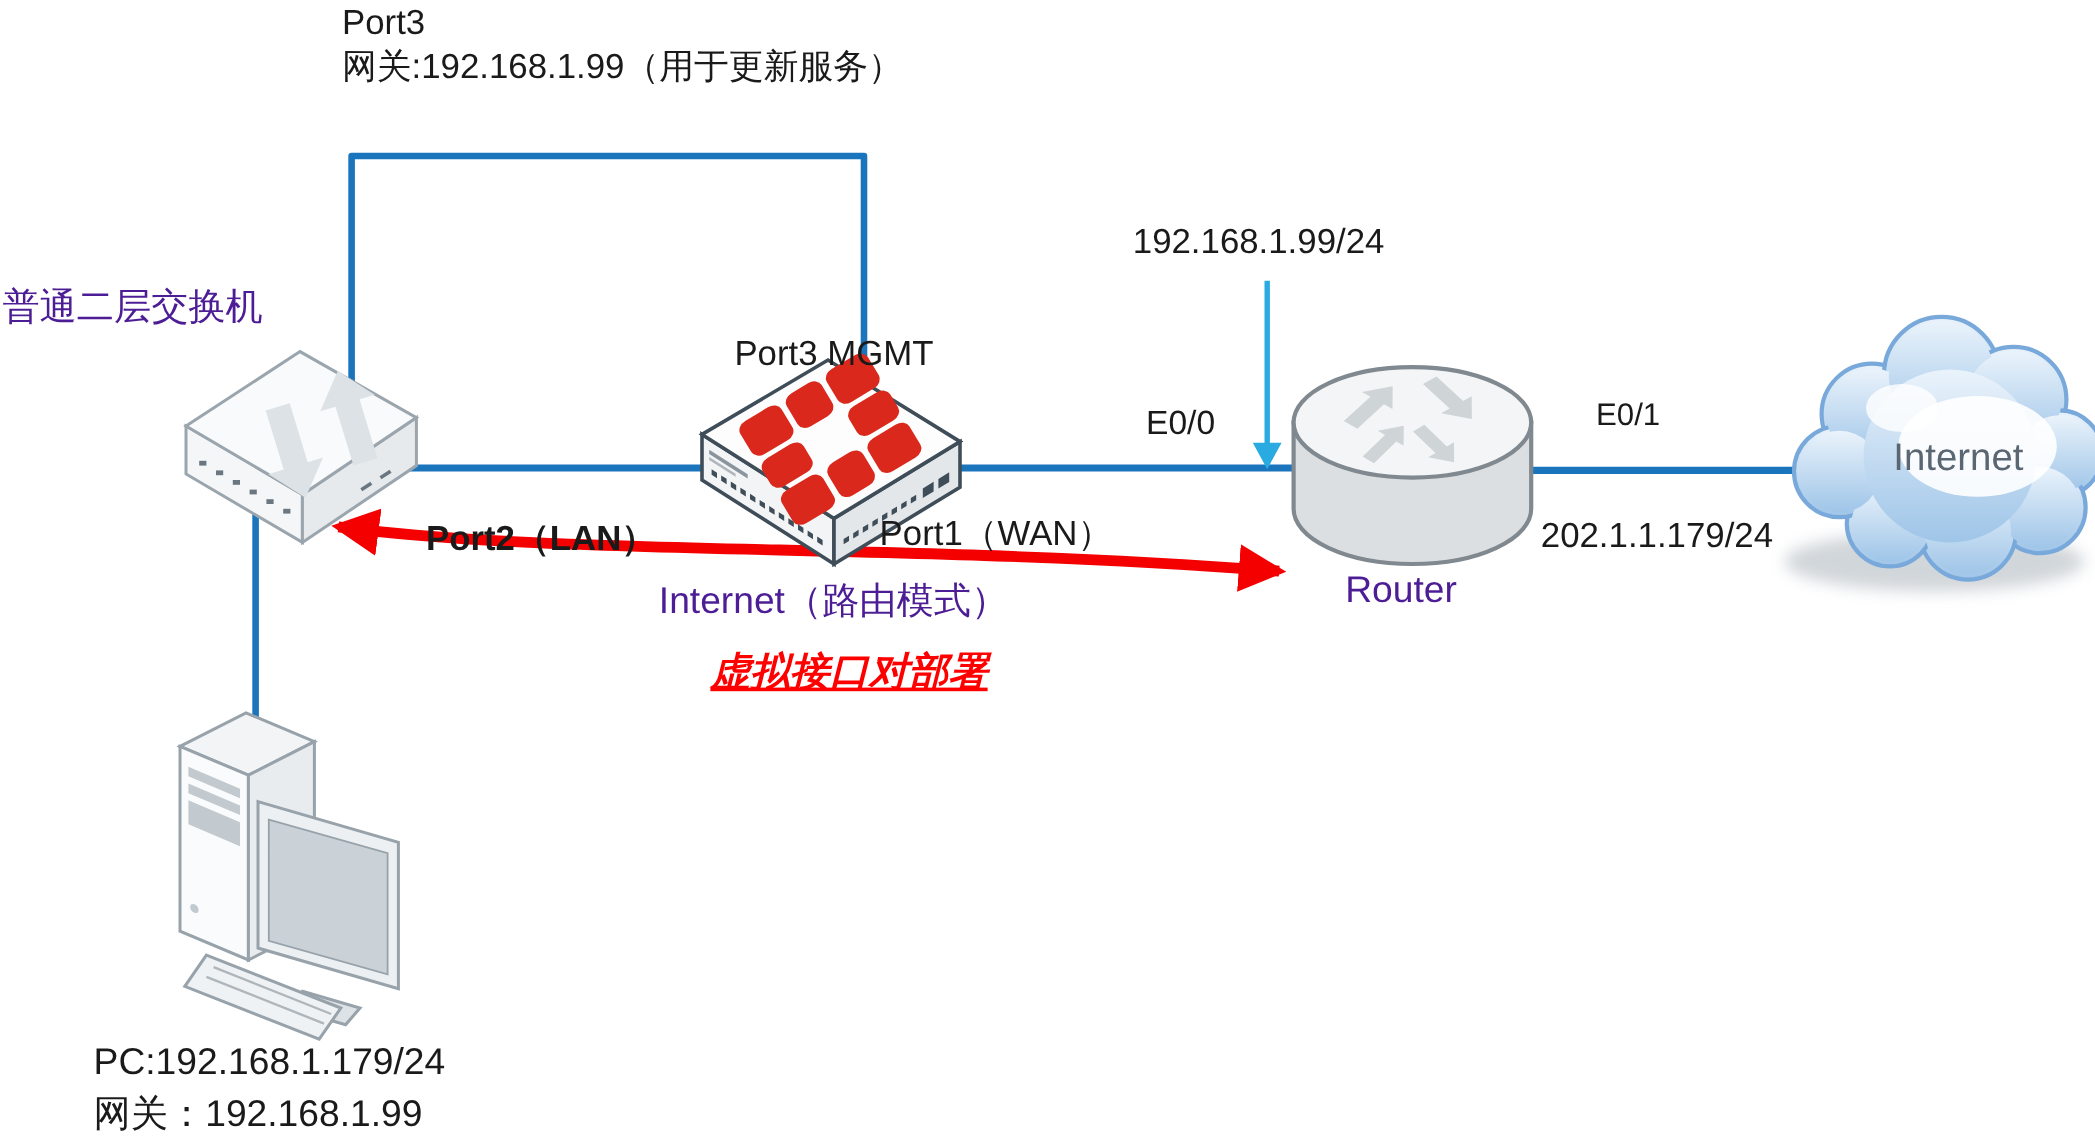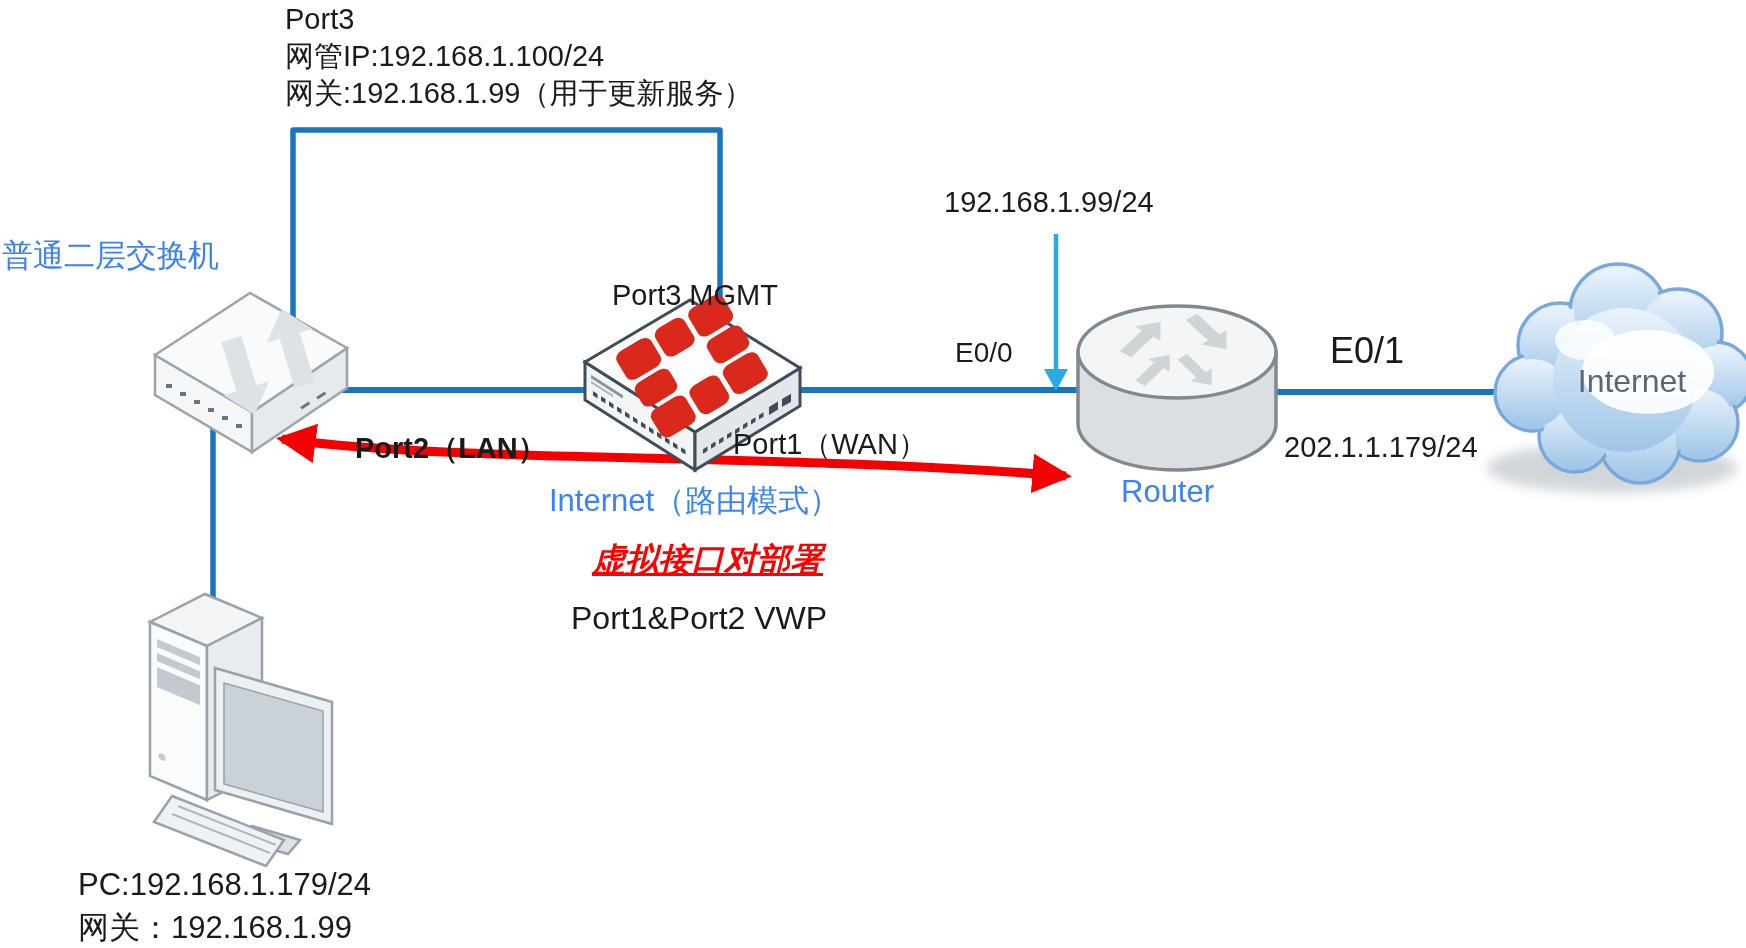--- a/index.html
+++ b/index.html
@@ -1,20 +1,20 @@
 <!DOCTYPE html>
 <html><head>
 <meta charset="utf-8">
 <style>
   html,body{margin:0;padding:0;background:#ffffff;}
   body{font-family:"Liberation Sans","DejaVu Sans",sans-serif;}
   .stage{position:relative;width:1746px;height:948px;background:#ffffff;overflow:hidden;}
   .stage svg{position:absolute;left:0;top:0;}
   .lbl{position:absolute;white-space:nowrap;color:#1a1a1a;}
-  .blue{color:#3b82f6;}
+  .blue{color:#4c1d95;}
   .red-note{color:#FF0000;font-weight:bold;font-style:italic;text-decoration:underline;}
 </style>
 </head>
 <body>
 
 <div class="stage">
 
   <svg width="1746" height="948" viewBox="0 0 1746 948">
     <defs>
       <linearGradient id="cg" x1="0" y1="0" x2="0" y2="1">
@@ -171,46 +171,44 @@
       <polygon points="172,796 284,840 266,866 154,822" fill="#EFF2F4"></polygon>
       <g stroke="#AEB6BC" stroke-width="2">
         <line x1="178" y1="806" x2="276" y2="845"></line>
         <line x1="172" y1="814" x2="270" y2="853"></line>
       </g>
     </g>
   </svg>
 
   <div class="lbl" style="left:285px;top:1px;font-size:29px;line-height:37px;">
     <div>Port3</div>
-    <div>网管IP:192.168.1.100/24</div>
     <div>网关:192.168.1.99（用于更新服务）</div>
   </div>
 
   <div class="lbl blue" style="left:2px;top:235px;font-size:31px;">普通二层交换机</div>
 
   <div class="lbl" style="left:612px;top:251px;font-size:29px;margin-top:28px;">Port3 MGMT</div>
 
   <div class="lbl" style="left:944px;top:186px;font-size:29px;">192.168.1.99/24</div>
 
   <div class="lbl" style="left:955px;top:337px;font-size:28px;">E0/0</div>
 
-  <div class="lbl" style="left:1330px;top:330px;font-size:36px;">E0/1</div>
+  <div class="lbl" style="left:1330px;top:330px;font-size:26px;">E0/1</div>
 
   <div class="lbl" style="left:355px;top:429px;font-size:29px;font-weight:bold;">Port2（LAN）</div>
 
   <div class="lbl" style="left:733px;top:425px;font-size:29px;">Port1（WAN）</div>
 
   <div class="lbl blue" style="left:549px;top:480px;font-size:31px;">Internet（路由模式）</div>
 
   <div class="lbl blue" style="left:1121px;top:474px;font-size:31px;">Router</div>
 
   <div class="lbl" style="left:1284px;top:431px;font-size:29px;">202.1.1.179/24</div>
 
   <div class="lbl red-note" style="left:592px;top:538px;font-size:33px;">虚拟接口对部署</div>
 
-  <div class="lbl" style="left:571px;top:600px;font-size:32px;">Port1&amp;Port2 VWP</div>
 
   <div class="lbl" style="left:78px;top:863px;font-size:31px;line-height:43px;">
     <div>PC:192.168.1.179/24</div>
     <div>网关：192.168.1.99</div>
   </div>
 
 </div>
 
 </body></html>

